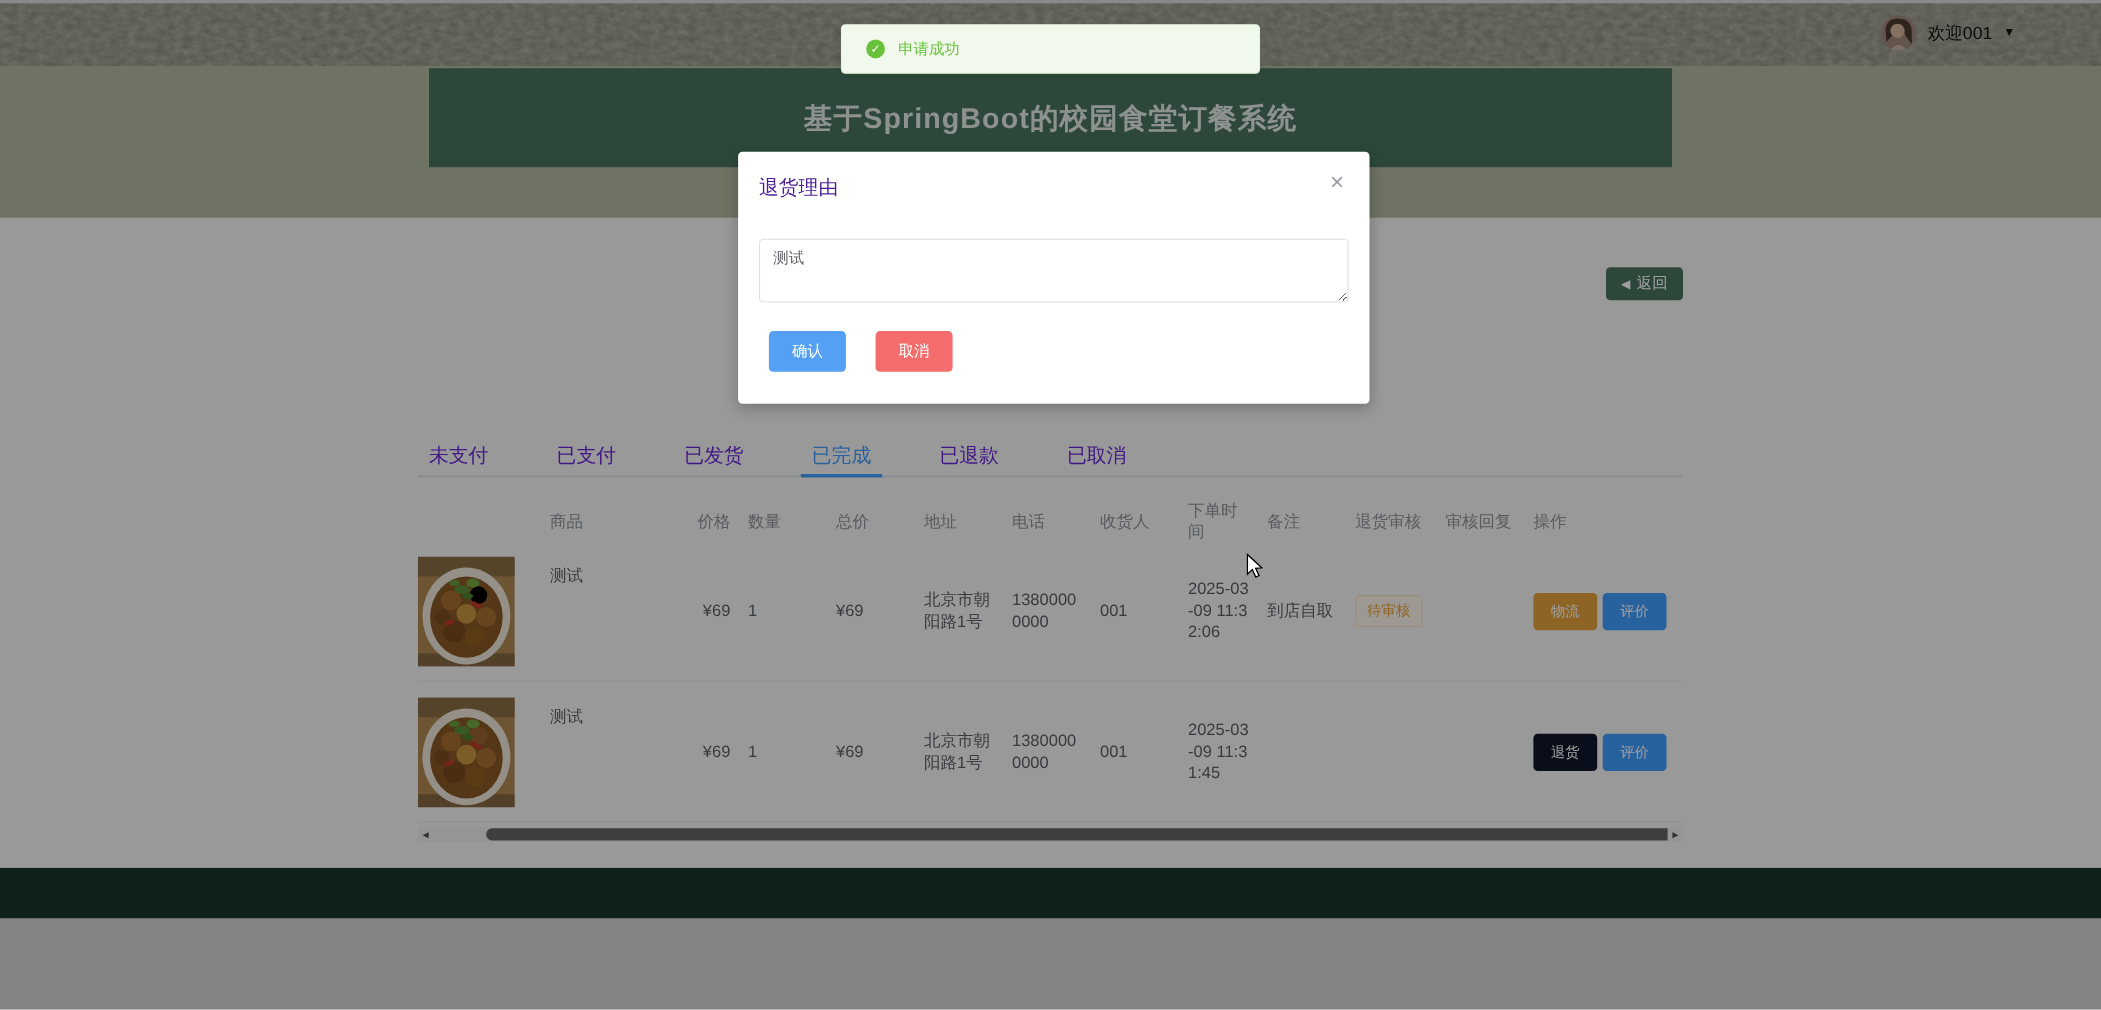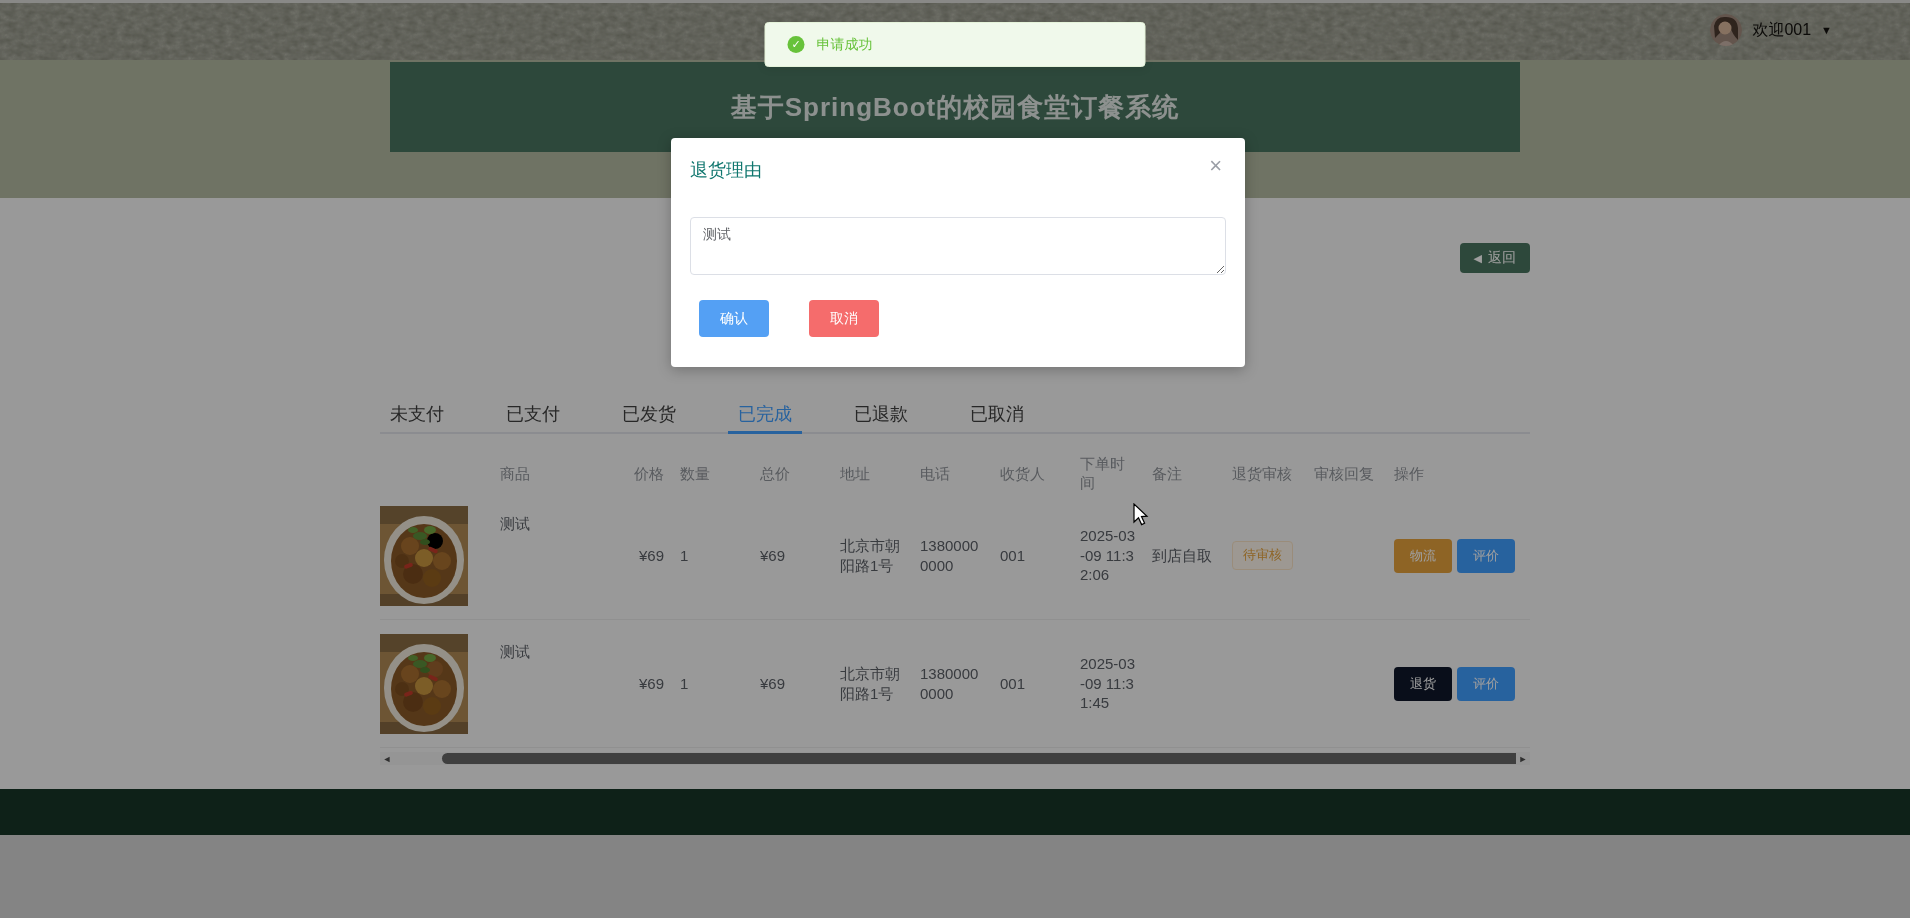--- a/index.html
+++ b/index.html
@@ -24,21 +24,21 @@
   
   .main { position:absolute; top:198px; left:0; width:100%; height:591px; background:#f7f7f7; }
   .container { width:1150px; margin:0 auto; position:relative; }
   .back-row { margin-top:45px; display:flex; justify-content:flex-end; padding-right:0; }
   .back-btn { background:#4a7560; color:#fff; border:none; border-radius:4px; height:30px; padding:0 14px;
               font-size:14px; display:flex; align-items:center; gap:6px; cursor:pointer; }
   .back-btn .tri { font-size:11px; }
 
   
   .tabs { margin-top:129px; display:flex; gap:42px; border-bottom:2px solid #e0e3e9; height:32px; }
-  .tab { font-size:18px; color:#404040; padding:0 10px 10px 10px; cursor:pointer; position:relative; }
+  .tab { font-size:18px; color:#6d28d9; padding:0 10px 10px 10px; cursor:pointer; position:relative; }
   .tab.active { color:#409eff; }
   .tab.active::after { content:""; position:absolute; left:0; right:0; bottom:-2px; height:3px; background:#409eff; }
 
   
   .thead { margin-top:22px; display:flex; align-items:center; height:36px; }
   .th { font-size:15px; color:#8f9399; font-weight:500; padding-right:16px; }
   .trow { display:flex; align-items:center; min-height:128px; border-bottom:1px solid #e9e9e9; }
   .td { font-size:15px; color:#5b5f66; padding-right:16px; word-break:break-all; line-height:1.3; }
   .c0{width:120px;} .c1{width:100px;} .c2{width:80px;text-align:right;} .c3{width:80px;} .c4{width:80px;}
   .c5{width:80px;} .c6{width:80px;} .c7{width:80px;} .c8{width:72px;} .c9{width:80px;}
@@ -63,26 +63,26 @@
 
   
   .footer { position:absolute; top:789px; left:0; width:100%; height:46px; background:#173628; }
   .below-footer { position:absolute; top:835px; left:0; width:100%; height:83px; background:#d6d6d6; }
 
   
   .overlay { position:absolute; inset:0; background:rgba(0,0,0,0.38); z-index:40; }
   .modal { position:absolute; top:138px; left:671px; width:574px; height:229px; background:#fff;
            border-radius:4px; box-shadow:0 3px 14px rgba(0,0,0,0.25); z-index:50; padding:20px 19px; }
   .modal-header { display:flex; justify-content:space-between; align-items:flex-start; }
-  .modal-title { font-size:18px; color:#0f766e; }
+  .modal-title { font-size:18px; color:#4c1d95; }
   .modal-close { font-size:22px; color:#9a9ea6; line-height:16px; cursor:pointer; margin-right:4px; }
   .modal textarea { margin-top:35px; width:536px; height:58px; resize:vertical; border:1px solid #dcdfe6;
                     border-radius:4px; font-size:14px; color:#606266; padding:8px 12px;
                     font-family:"Liberation Sans","DejaVu Sans",sans-serif; outline:none; }
-  .modal-actions { margin-top:21px; display:flex; gap:28px; padding-left:9px; }
+  .modal-actions { margin-top:21px; display:flex; gap:15px; padding-left:9px; }
   .mbtn { border:none; border-radius:4px; color:#fff; font-size:14px; height:37px; padding:0 21px; cursor:pointer; }
   .mbtn-confirm { background:#54a0f4; }
   .mbtn-cancel  { background:#f56c6c;margin-left:12px; }
 
   .toast { position:absolute; top:22px; left:50%; transform:translateX(-50%); width:381px; height:45px;
            background:#f0f9eb; border:1px solid #e5f3da; border-radius:4px; z-index:60;
            display:flex; align-items:center; gap:12px; padding-left:22px; box-shadow:0 2px 8px rgba(0,0,0,0.08); }
   .toast-icon { width:17px; height:17px; border-radius:50%; background:#67c23a; color:#fff; font-size:11px;
                 display:flex; align-items:center; justify-content:center; }
   .toast-text { color:#67c23a; font-size:14px; }

